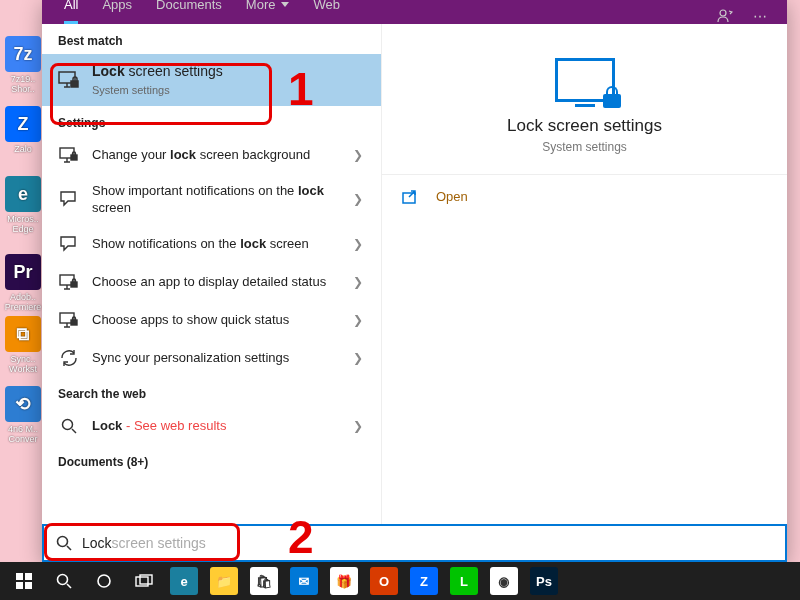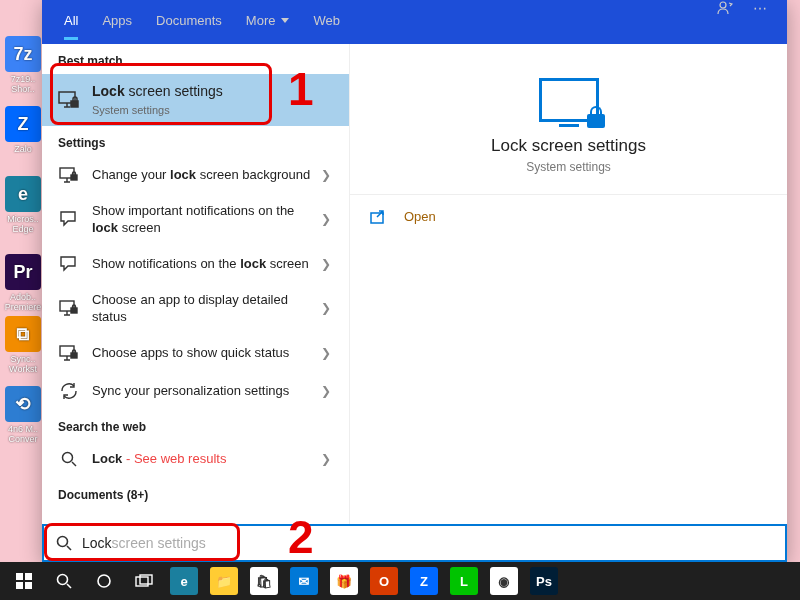--- a/index.html
+++ b/index.html
@@ -4,30 +4,30 @@
 <style>
 * { margin: 0; padding: 0; box-sizing: border-box; font-family: "Segoe UI", sans-serif; }
 body { width: 800px; height: 600px; overflow: hidden; position: relative; background: #f8c8d0; }
 
 .desktop { position: absolute; inset: 0; background: #f8c8d0; }
 .desktop-icon { position: absolute; width: 40px; text-align: center; font-size: 9px; color: #fff; text-shadow: 0 0 2px rgba(0,0,0,0.8); left: 3px; }
 .desktop-icon .di-img { width: 36px; height: 36px; margin: 0 auto 2px; border-radius: 4px; display: flex; align-items: center; justify-content: center; font-size: 18px; font-weight: bold; color: #fff; }
 
 .search-panel { position: absolute; left: 42px; top: 0; width: 745px; height: 562px; background: #fff; box-shadow: 0 4px 20px rgba(0,0,0,0.3); display: flex; flex-direction: column; }
 
-.tabs { height: 44px; background: #1d4ed8; display: flex; align-items: flex-start; padding: 0 10px; color: #ccc; font-size: 13px; }
+.tabs { height: 24px; background: #701a75; display: flex; align-items: flex-end; padding: 0 10px; color: #ccc; font-size: 13px; }
 .tabs .tab { padding: 0 12px; height: 40px; display: flex; align-items: center; cursor: pointer; position: relative; }
 .tabs .tab.active { color: #fff; }
 .tabs .tab.active::after { content: ""; position: absolute; bottom: 0; left: 12px; right: 12px; height: 3px; background: #4cc2ff; }
 .tabs .spacer { flex: 1; }
 .tabs .tab-icon { padding: 0 10px; cursor: pointer; font-size: 14px; }
 .chev-down { display: inline-block; width: 0; height: 0; border-left: 4px solid transparent; border-right: 4px solid transparent; border-top: 5px solid #ccc; margin-left: 6px; }
 
 .panel-body { flex: 1; display: flex; min-height: 0; }
-.left-col { width: 308px; border-right: 1px solid #eee; overflow-y: auto; padding-bottom: 6px; }
+.left-col { width: 340px; border-right: 1px solid #eee; overflow-y: auto; padding-bottom: 6px; }
 .right-col { flex: 1; display: flex; flex-direction: column; }
 
 .section-h { font-size: 12px; font-weight: 600; color: #222; padding: 10px 16px 6px; }
 
 .result { display: flex; align-items: center; padding: 8px 12px 8px 16px; cursor: pointer; position: relative; }
 .result .r-icon { width: 22px; height: 22px; margin-right: 12px; display: flex; align-items: center; justify-content: center; color: #333; flex-shrink: 0; }
 .result .r-text { flex: 1; font-size: 13px; color: #222; line-height: 1.35; }
 .result .r-sub { font-size: 11px; color: #666; margin-top: 2px; }
 .result .r-chev { color: #888; font-size: 12px; padding: 0 6px; }
 .result.best { background: #a8d0ec; }

